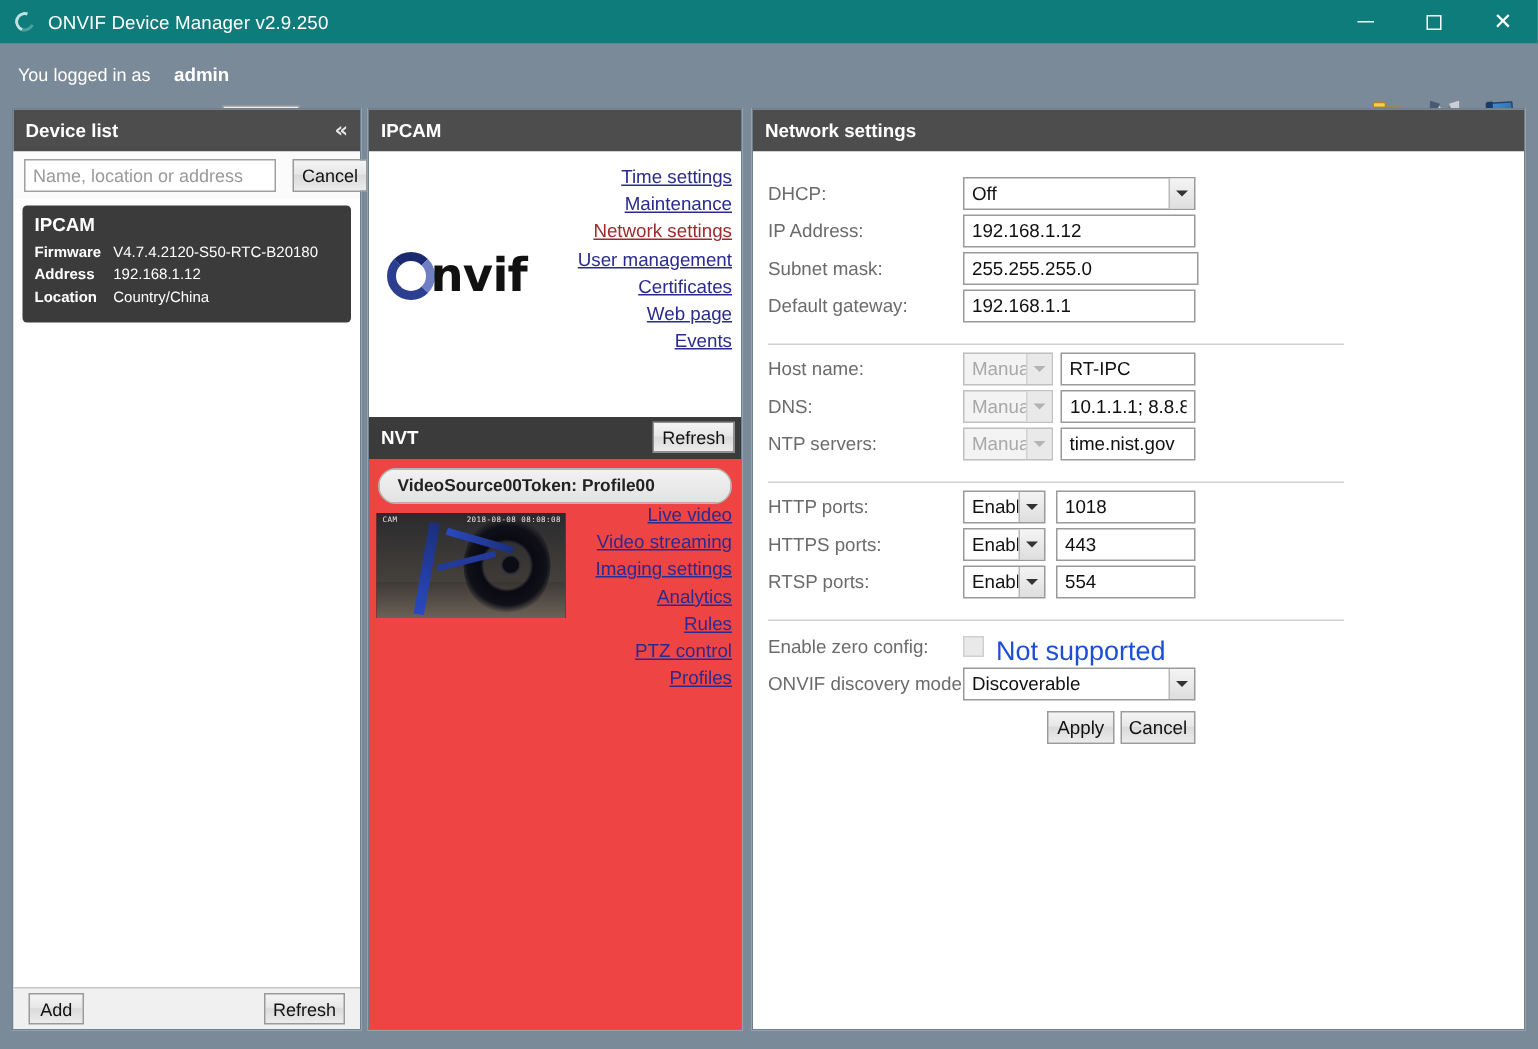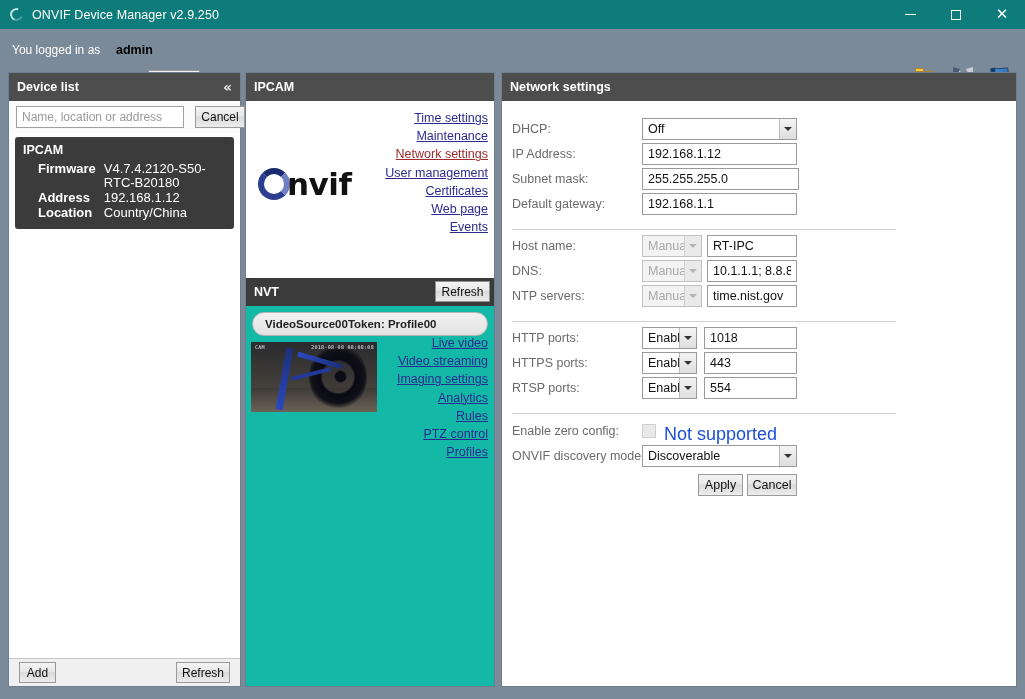--- a/index.html
+++ b/index.html
@@ -55,21 +55,21 @@
   #loginbar {
     position:absolute; left:0; top:29px; width:1025px; height:44px;
     background:#7b8a99;
   }
   #login-text {
     position:absolute; left:12px; top:14px;
     color:#ffffff; font-size:12px;
   }
   #login-user {
     position:absolute; left:116px; top:14px;
-    color:#000000; font-size:12.5px; font-weight:bold;
+    color:#ffffff; font-size:12.5px; font-weight:bold;
   }
   #logout-btn {
     position:absolute; left:148px; top:41px; width:52px; height:21px;
     background:linear-gradient(to bottom,#f2f2f2 0%, #e6e6e6 45%, #d9d9d9 50%, #e9e9e9 100%);
     border:1px solid #9a9a9a;
     font-size:12px; color:#111;
     display:flex; align-items:center; justify-content:center;
     cursor:default; border-radius:1px;
   }
 
@@ -167,21 +167,21 @@
   }
   #dl-body {
     position:absolute; left:0; top:60px; width:231px; height:527px;
     background:#ffffff; overflow:hidden;
   }
   .device-item {
     margin:4px 6px 0 6px; background:#3b3b3b; color:#ffffff;
     border-radius:3px; padding:6px 8px 8px 8px; cursor:default;
   }
   .device-item .dev-name { font-weight:bold; font-size:12.5px; margin-bottom:5px; }
-  .device-item table { border-collapse:collapse; font-size:13px;margin-left:15px; }
+  .device-item table { border-collapse:collapse; font-size:10px; }
   .device-item td { padding:0 0 1px 0; vertical-align:top; line-height:14px;}
   .device-item td.k { font-weight:bold; padding-right:8px; white-space:nowrap; }
   #dl-footer {
     position:absolute; left:0; bottom:0; width:231px; height:28px;
     background:#f0f0f0; border-top:1px solid #c6c6c6;
   }
   .sm-btn {
     position:absolute; top:3px; height:21px;
     background:linear-gradient(to bottom,#f4f4f4 0%,#e7e7e7 45%,#dadada 50%,#ececec 100%);
     border:1px solid #9a9a9a; font-size:12px; color:#111;
@@ -209,21 +209,21 @@
     line-height:34px;
   }
   .link-col { position:absolute; right:6px; top:8px; width:160px; text-align:right; }
   .ulink {
     display:block; color:#2b2b8f; text-decoration:underline;
     font-size:12.5px; line-height:18.2px; cursor:default;
   }
   .ulink.active { color:#9d2b2b; }
 
   
-  #nvt-panel { position:absolute; left:0; top:205px; width:248px; height:408px; background:#14b8a6; }
+  #nvt-panel { position:absolute; left:0; top:205px; width:248px; height:408px; background:#ef4444; }
   #nvt-head {
     height:28px; background:#3b3b3b; color:#fff; display:flex; align-items:center;
     padding:0 4px 0 8px; font-size:12.5px; font-weight:bold; position:relative;
   }
   #nvt-refresh {
     position:absolute; right:4px; top:3px; width:55px; height:21px;
     background:linear-gradient(to bottom,#f4f4f4 0%,#e7e7e7 45%,#dadada 50%,#ececec 100%);
     border:1px solid #8f8f8f; font-size:12px; color:#111; font-weight:normal;
     display:flex; align-items:center; justify-content:center; cursor:default;
   }

